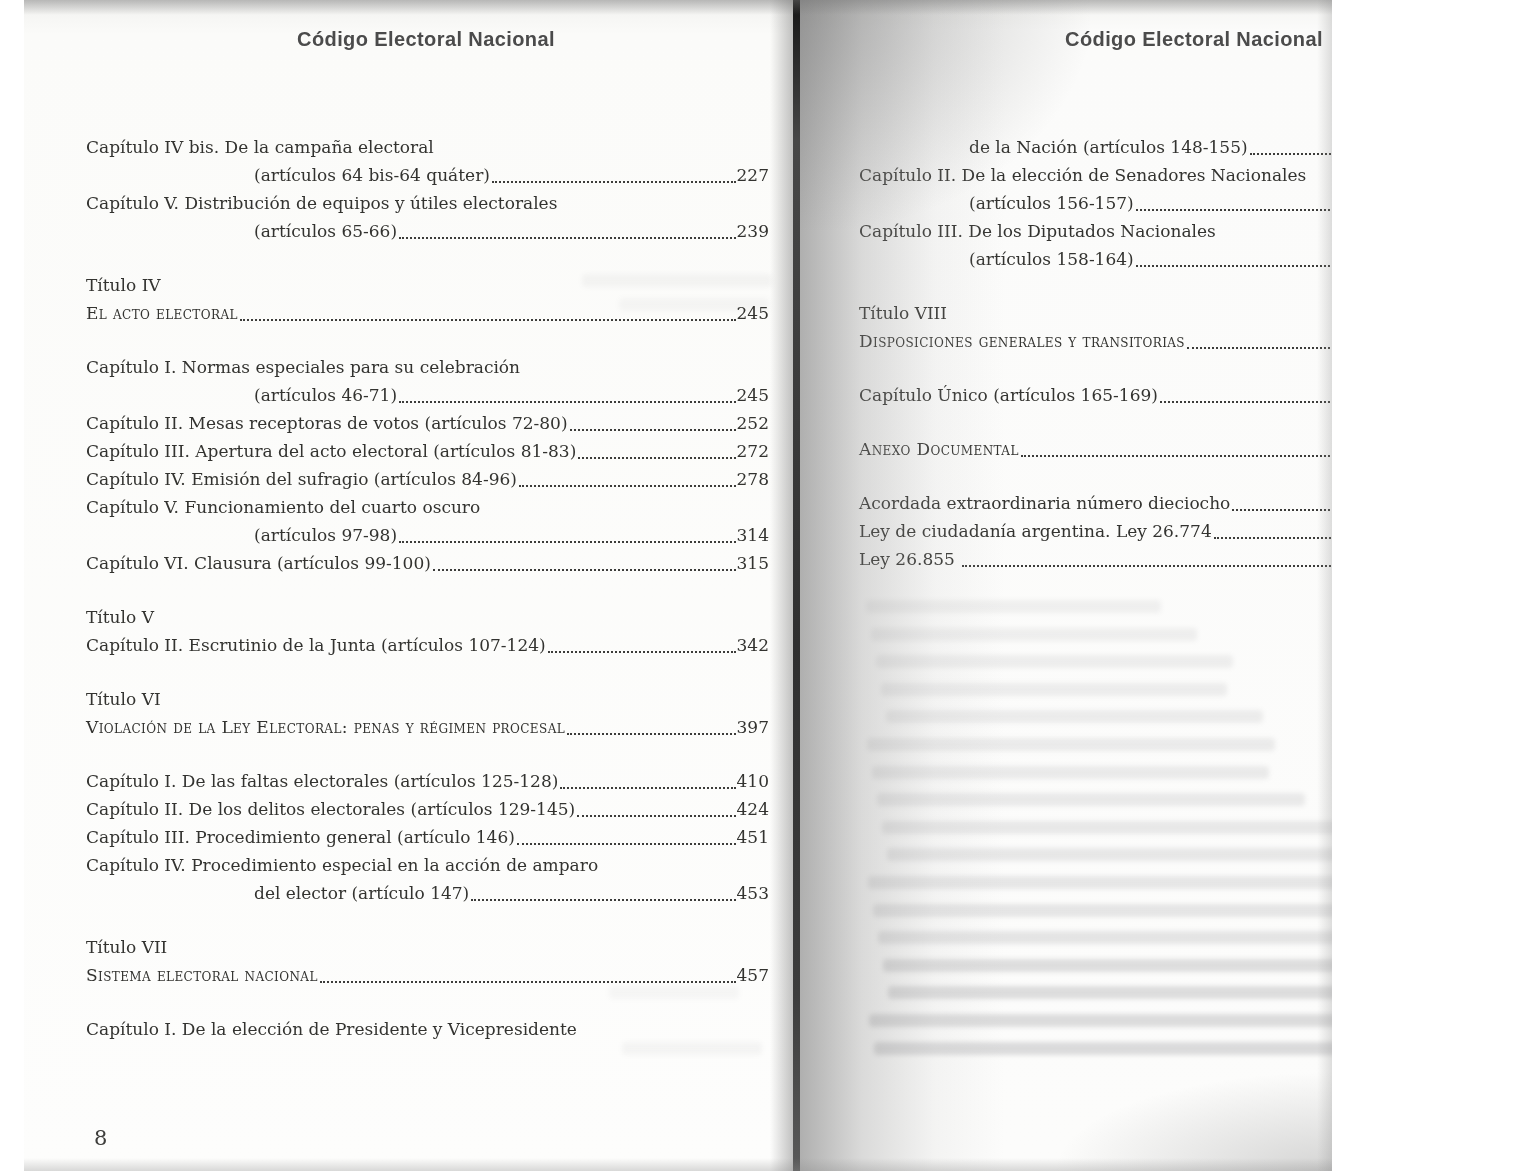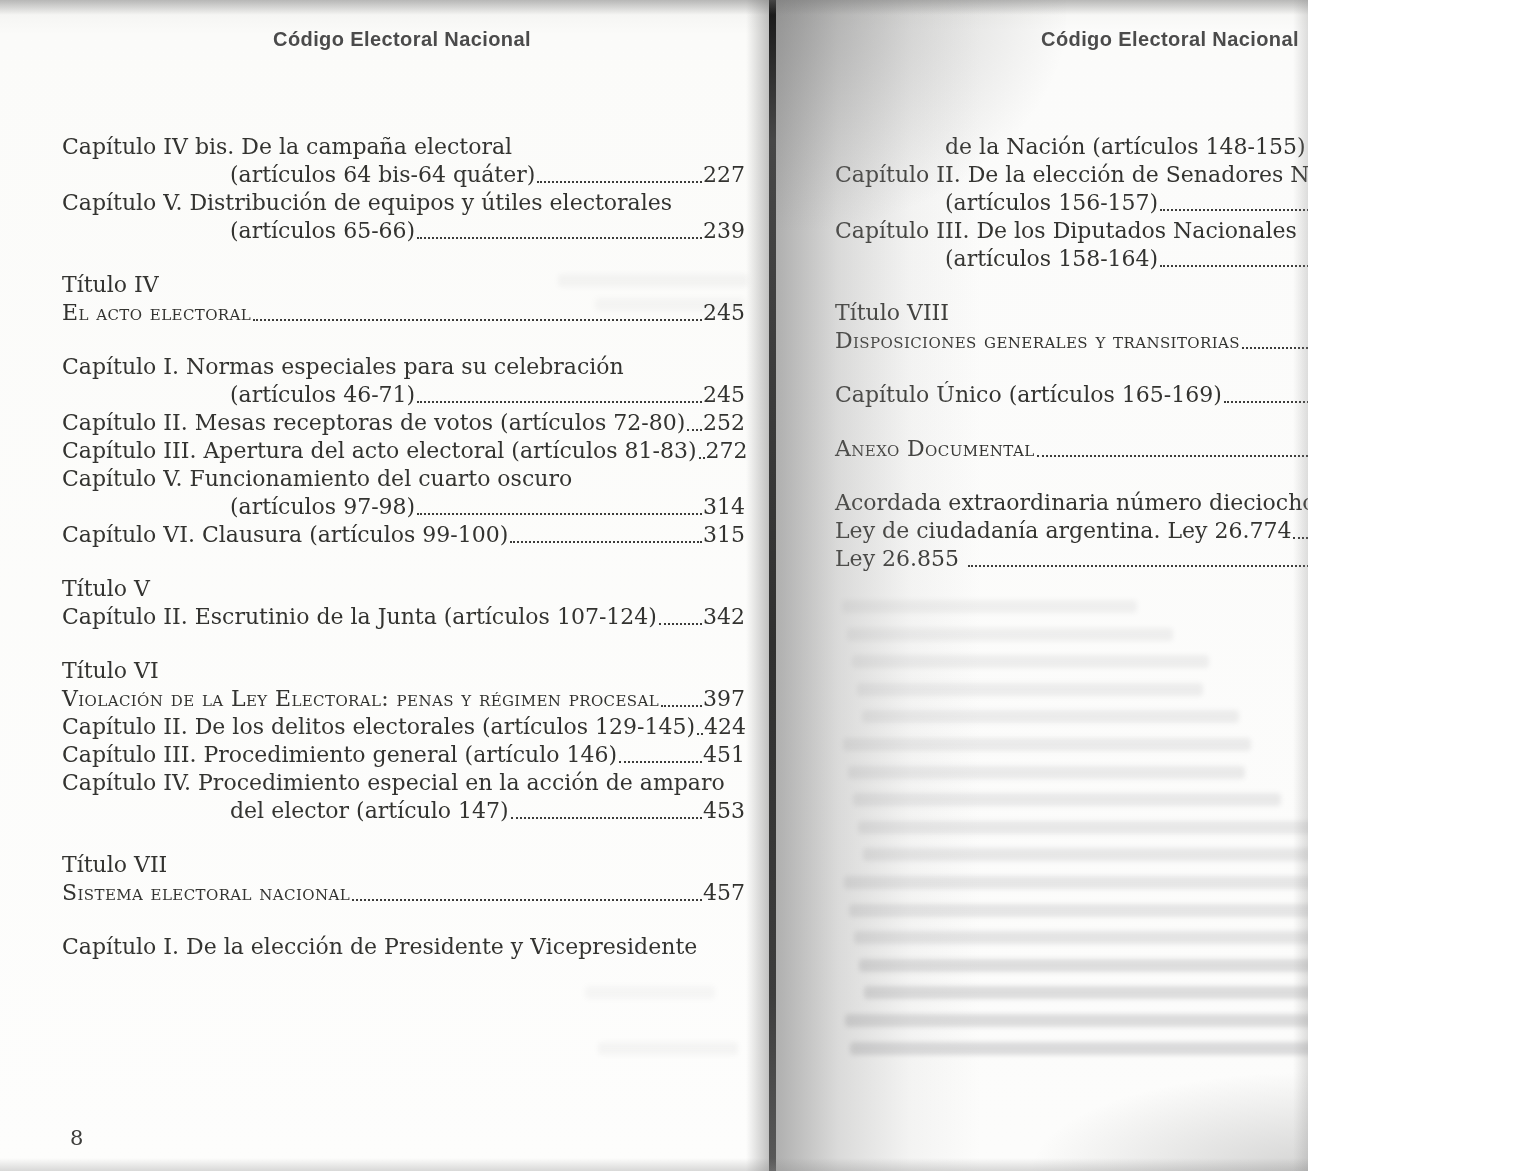--- a/index.html
+++ b/index.html
@@ -1,34 +1,35 @@
 <!DOCTYPE html>
 <html><head>
 <meta charset="utf-8">
 <style>
   html,body{margin:0;padding:0;background:#ffffff;}
   .spread{
     position:relative;width:1308px;height:1171px;overflow:hidden;
     background:#fdfdfc;
     font-family:"DejaVu Serif","Liberation Serif",serif;
+    margin-left:24px;
   }
   .page{position:absolute;top:0;height:100%;}
   .page-left{left:0;width:768px;background:linear-gradient(to bottom,#f1f1ef 0,#fbfbf9 34px,#fdfdfc 100%);}
   .page-right{left:768px;width:768px;background:linear-gradient(to bottom,#f3f3f1 0,#fbfbfa 30px,#fcfcfb 100%);}
 
   .running-header{
     position:absolute;top:28px;left:36px;right:0;text-align:center;
     font-family:"Liberation Sans",sans-serif;font-weight:bold;
     font-size:20px;color:#4b4b4b;letter-spacing:.4px;
   }
   .toc{position:absolute;top:133px;z-index:2;}
   .page-left  .toc{left:62px;width:683px;}
   .page-right .toc{left:67px;width:676px;}
 
-  .toc-line{display:flex;align-items:flex-end;line-height:28px;font-size:22px;color:#333330;}
+  .toc-line{display:flex;align-items:flex-end;line-height:28px;font-size:17px;color:#333330;}
   .toc-line.gap{margin-top:26px;}
   .toc-text{white-space:pre;}
   .page-left  .toc-line.indent .toc-text{padding-left:168px;}
   .page-right .toc-line.indent .toc-text{padding-left:110px;}
   .toc-line.smallcaps .toc-text{font-variant:small-caps;letter-spacing:.4px;}
   .leader{flex:1 1 auto;border-bottom:2.6px dotted #3c3c3a;margin:0 1px 6px 2px;min-width:6px;}
   .toc-page{white-space:nowrap;}
 
   .page-number{position:absolute;font-size:21px;color:#3e3e3c;z-index:2;}
   .page-left  .page-number{left:70px;top:1126px;}
@@ -107,20 +108,25 @@
           <span class="toc-text">Capítulo II. Mesas receptoras de votos (artículos 72-80)</span>
           <span class="leader"></span>
           <span class="toc-page">252</span>
         </div>
         <div class="toc-line">
           <span class="toc-text">Capítulo III. Apertura del acto electoral (artículos 81-83)</span>
           <span class="leader"></span>
           <span class="toc-page">272</span>
         </div>
         <div class="toc-line">
+          <span class="toc-text">Capítulo IV. Emisión del sufragio (artículos 84-96)</span>
+          <span class="leader"></span>
+          <span class="toc-page">278</span>
+        </div>
+        <div class="toc-line">
           <span class="toc-text">Capítulo V. Funcionamiento del cuarto oscuro</span>
         </div>
         <div class="toc-line indent">
           <span class="toc-text">(artículos 97-98)</span>
           <span class="leader"></span>
           <span class="toc-page">314</span>
         </div>
         <div class="toc-line">
           <span class="toc-text">Capítulo VI. Clausura (artículos 99-100)</span>
           <span class="leader"></span>
@@ -134,20 +140,25 @@
           <span class="leader"></span>
           <span class="toc-page">342</span>
         </div>
         <div class="toc-line title gap">
           <span class="toc-text">Título VI</span>
         </div>
         <div class="toc-line smallcaps">
           <span class="toc-text">Violación de la Ley Electoral: penas y régimen procesal</span>
           <span class="leader"></span>
           <span class="toc-page">397</span>
+        </div>
+        <div class="toc-line gap">
+          <span class="toc-text">Capítulo I. De las faltas electorales (artículos 125-128)</span>
+          <span class="leader"></span>
+          <span class="toc-page">410</span>
         </div>
         <div class="toc-line">
           <span class="toc-text">Capítulo II. De los delitos electorales (artículos 129-145)</span>
           <span class="leader"></span>
           <span class="toc-page">424</span>
         </div>
         <div class="toc-line">
           <span class="toc-text">Capítulo III. Procedimiento general (artículo 146)</span>
           <span class="leader"></span>
           <span class="toc-page">451</span>

